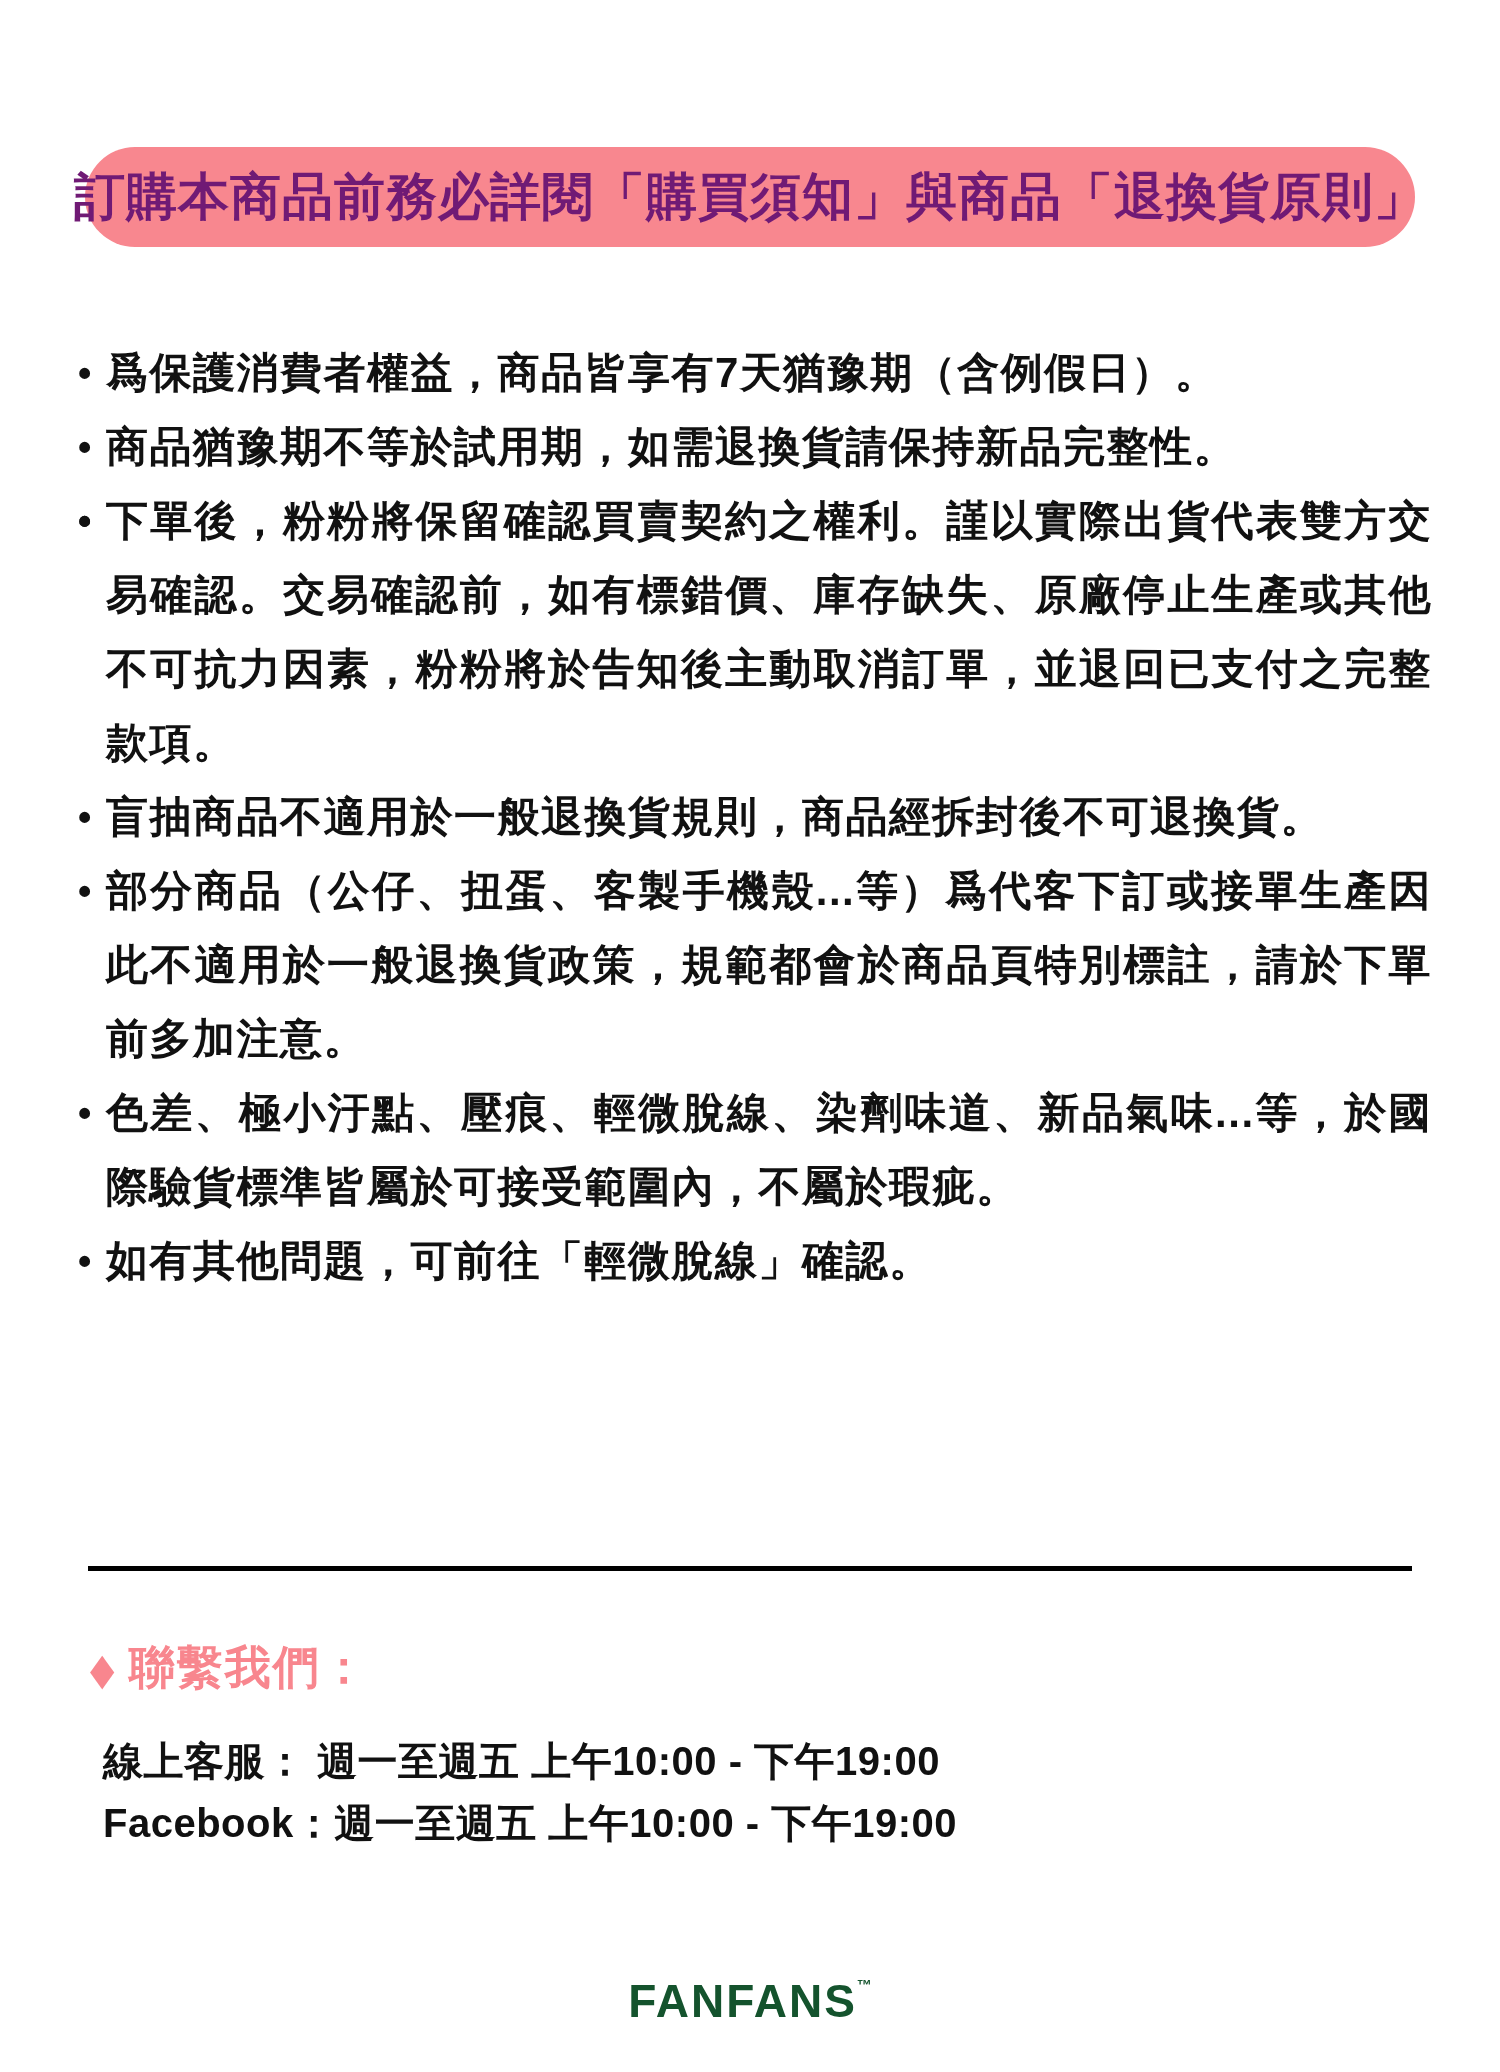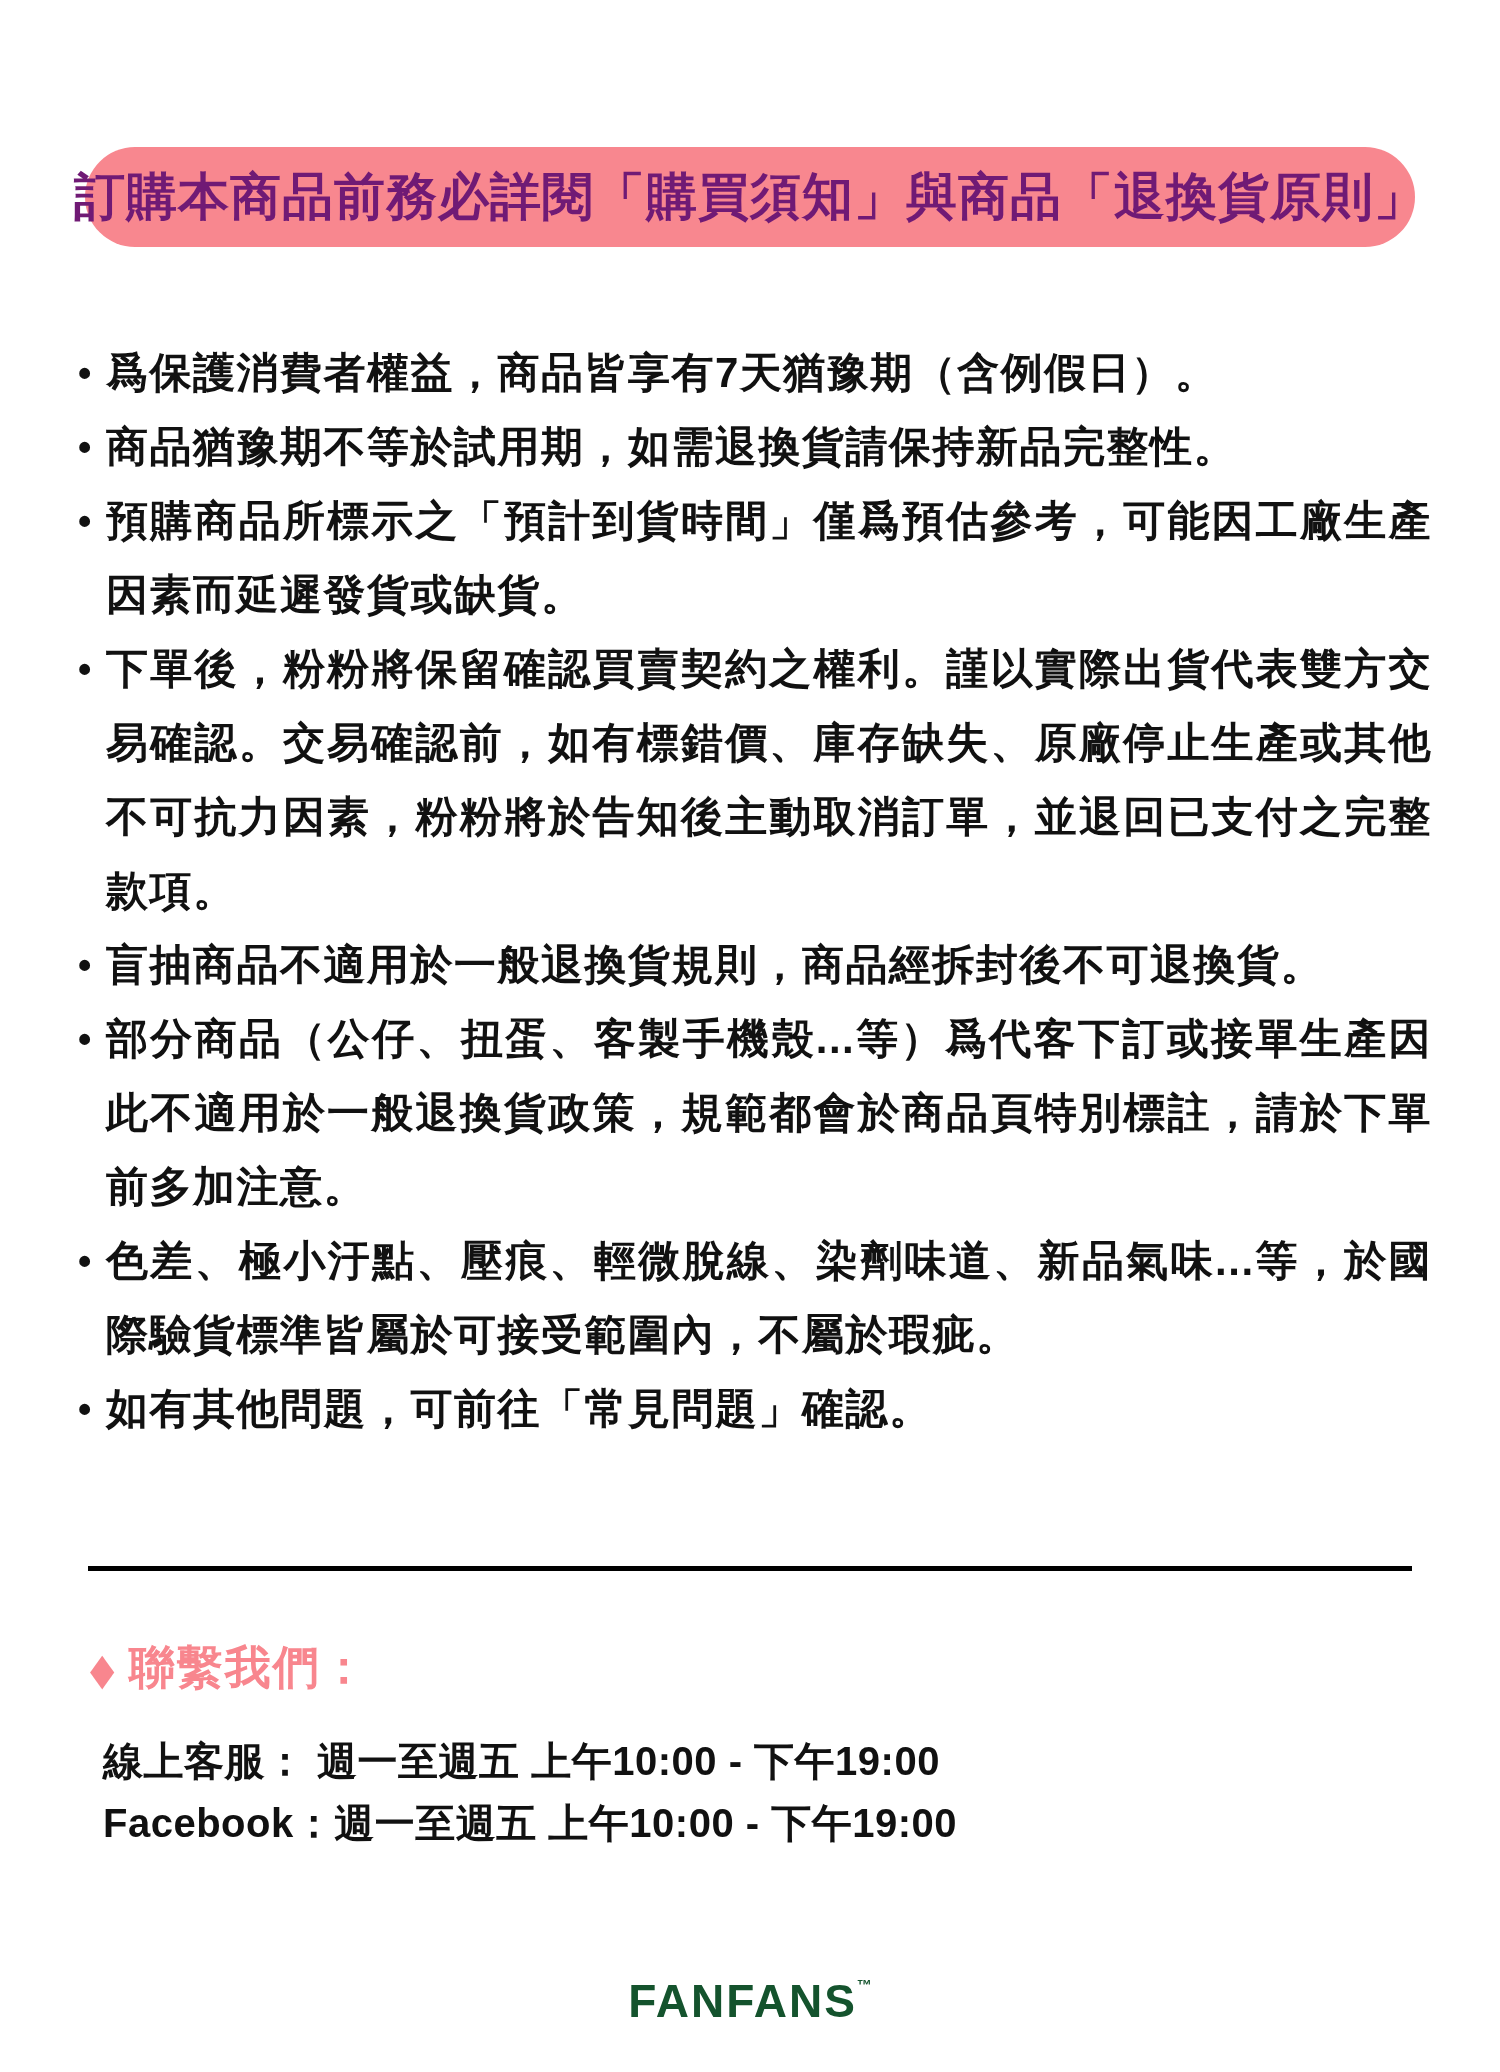--- a/index.html
+++ b/index.html
@@ -131,41 +131,40 @@
     <li>
       <span class="bullet">•</span>
       <span>爲保護消費者權益，商品皆享有7天猶豫期（含例假日）。</span>
     </li>
     <li>
       <span class="bullet">•</span>
       <span>商品猶豫期不等於試用期，如需退換貨請保持新品完整性。</span>
     </li>
     <li>
       <span class="bullet">•</span>
-      <span>預購商品所標示之「預計到貨時間」僅爲預估參考，可能因工廠生產因素而延遲發貨或缺貨。</span>
     </li>
     <li>
       <span class="bullet">•</span>
       <span>下單後，粉粉將保留確認買賣契約之權利。謹以實際出貨代表雙方交易確認。交易確認前，如有標錯價、庫存缺失、原廠停止生產或其他不可抗力因素，粉粉將於告知後主動取消訂單，並退回已支付之完整款項。</span>
     </li>
     <li>
       <span class="bullet">•</span>
       <span>盲抽商品不適用於一般退換貨規則，商品經拆封後不可退換貨。</span>
     </li>
     <li>
       <span class="bullet">•</span>
       <span>部分商品（公仔、扭蛋、客製手機殼...等）爲代客下訂或接單生產因此不適用於一般退換貨政策，規範都會於商品頁特別標註，請於下單前多加注意。</span>
     </li>
     <li>
       <span class="bullet">•</span>
       <span>色差、極小汙點、壓痕、輕微脫線、染劑味道、新品氣味...等，於國際驗貨標準皆屬於可接受範圍內，不屬於瑕疵。</span>
     </li>
     <li>
       <span class="bullet">•</span>
-      <span>如有其他問題，可前往「常見問題」確認。</span>
+      <span>如有其他問題，可前往「輕微脫線」確認。</span>
     </li>
   </ul>
 
   <div class="divider"></div>
 
   <div class="contact-heading">
     <span class="diamond">◆</span>
     <span>聯繫我們：</span>
   </div>
 

